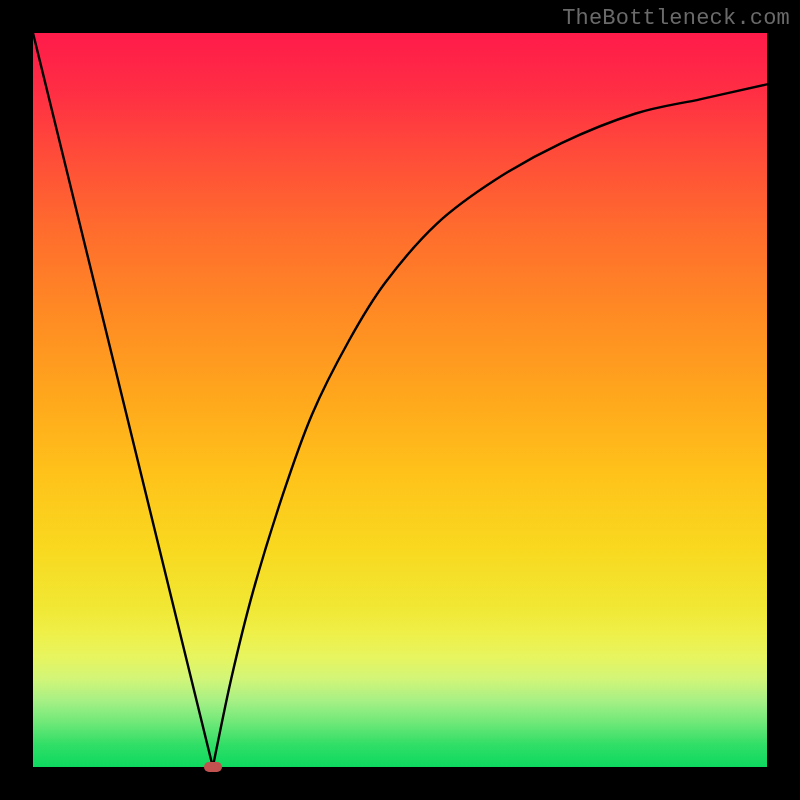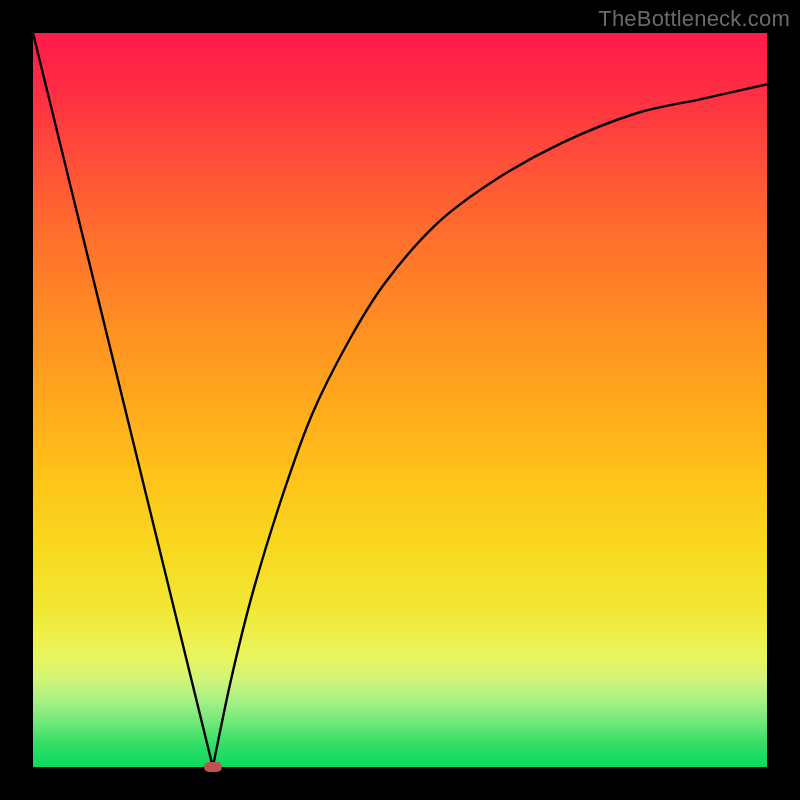--- a/index.html
+++ b/index.html
@@ -9,20 +9,21 @@
     height: 800px;
     overflow: hidden;
     background: #000;
     font-family: Arial, Helvetica, sans-serif;
   }
   .frame {
     position: relative;
     width: 800px;
     height: 648px;
     background: #000;
+    font-family: Liberation Mono, monospace;
   }
   .plot-area {
     position: absolute;
     left: 33px;
     top: 33px;
     width: 734px;
     height: 734px;
     
     background: linear-gradient(
       to bottom,

